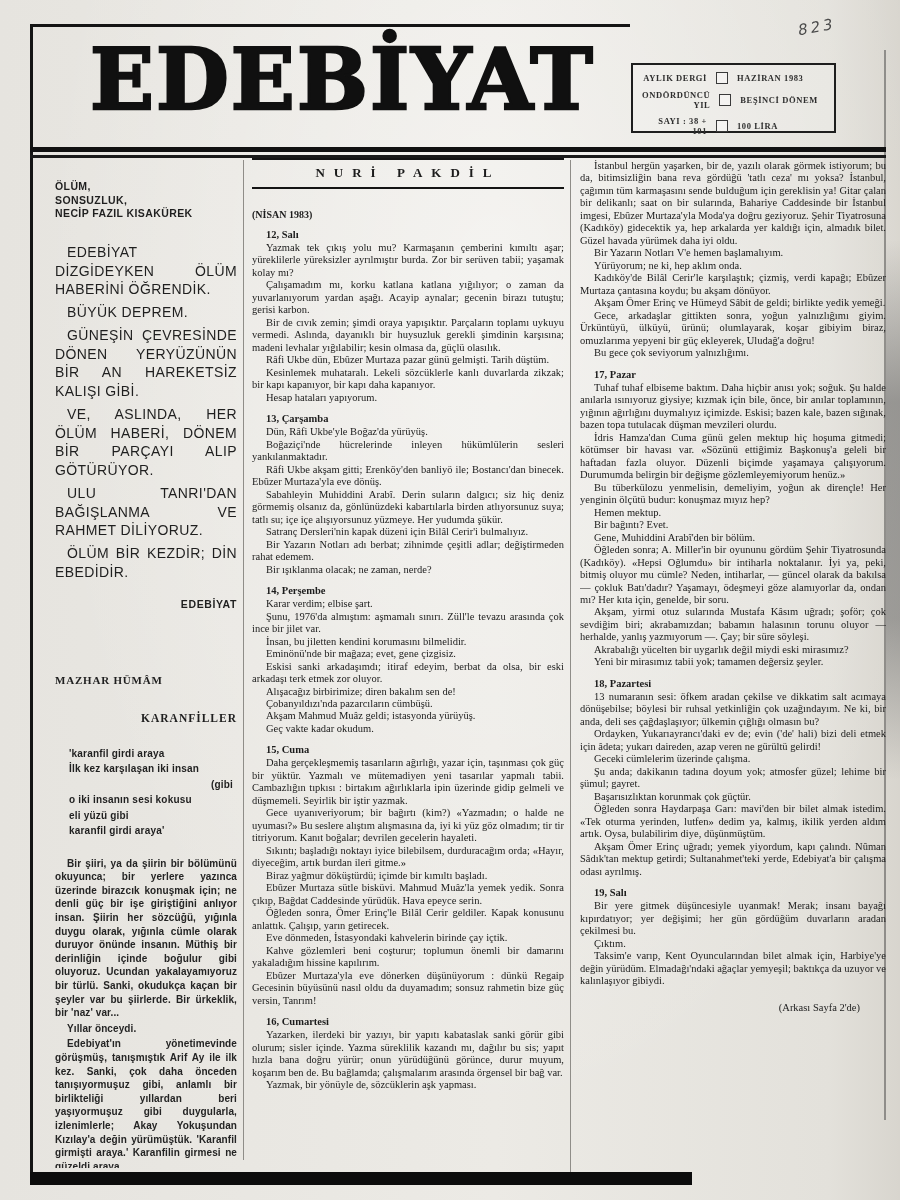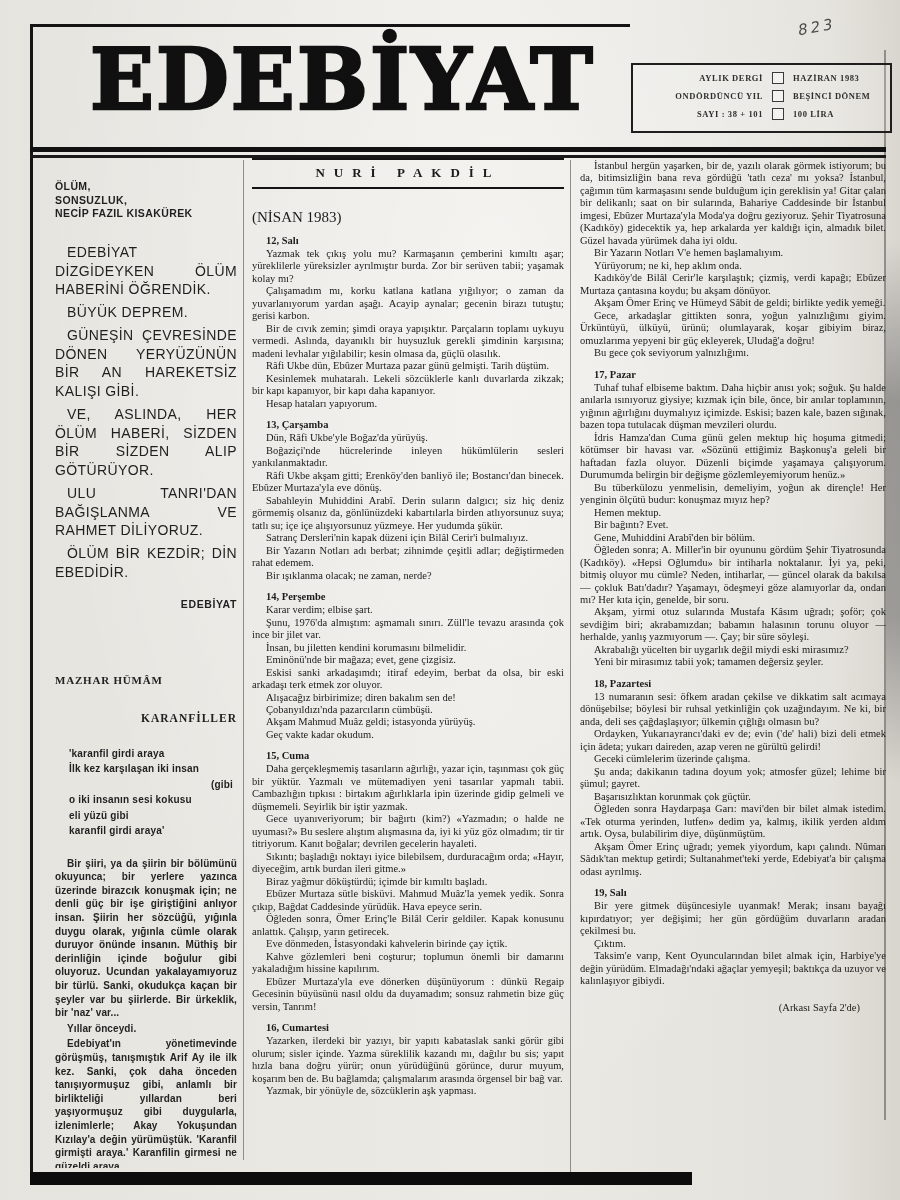--- a/index.html
+++ b/index.html
@@ -23,21 +23,21 @@
 
   
   .masthead{
     position:absolute;left:90px;top:38px;
     font-family:"DejaVu Serif", serif;font-weight:bold;font-size:84px;line-height:1;
     letter-spacing:2px;color:#101010;-webkit-text-stroke:2.5px #101010;
   }
   .handwritten{position:absolute;left:798px;top:18px;font-family:"DejaVu Sans", sans-serif;
     font-size:15px;color:#4a4a4a;transform:rotate(-10deg) skewX(-12deg);letter-spacing:3px;}
 
-  .issue-box{position:absolute;left:631px;top:63px;width:261px;height:70px;
+  .issue-box{position:absolute;left:631px;top:63px;width:205px;height:70px;
     border:2px solid #1e1e1e;padding:7px 9px 0 9px;box-sizing:border-box;background:rgba(255,255,255,.15);}
   .issue-row{display:flex;align-items:center;margin:0 0 6px 0;}
   .issue-label{flex:1;text-align:right;font-size:8.5px;font-weight:bold;letter-spacing:.6px;color:#2e2e2e;}
   .issue-checkbox{width:10px;height:10px;border:1.5px solid #3a3a3a;display:inline-block;margin:0 9px;flex:none;background:rgba(255,255,255,.4);}
   .issue-value{width:88px;text-align:left;font-size:8.5px;font-weight:bold;letter-spacing:.6px;color:#2e2e2e;}
 
   .rule-a{position:absolute;left:30px;top:147px;width:856px;height:5px;background:#111;}
   .rule-b{position:absolute;left:30px;top:155px;width:856px;height:3px;background:#1a1a1a;}
 
   .vdiv{position:absolute;top:160px;width:1px;background:#8f8d88;}
@@ -71,21 +71,21 @@
   .book-ad-title{font-size:9.5px;font-weight:bold;margin-top:7px;}
   .book-ad-sub{font-size:9px;font-weight:normal;margin-top:1px;}
   .book-ad-price{font-size:9.5px;font-weight:bold;margin-top:7px;border-top:1px solid #555;
     padding-top:4px;margin-left:14px;margin-right:14px;}
 
   
   .col-mid{position:absolute;left:252px;top:158px;width:312px;height:1016px;overflow:hidden;}
   .col-right{position:absolute;left:580px;top:160px;width:306px;height:1012px;overflow:hidden;}
   .author-header{border-top:2px solid #141414;border-bottom:2px solid #141414;
     text-align:center;font-weight:bold;font-size:13px;letter-spacing:9px;padding:5px 0 6px 0;}
-  .dateline{font-weight:normal;font-size:15px;margin:20px 0 4px 0;}
+  .dateline{font-weight:bold;font-size:10px;margin:20px 0 4px 0;}
   .entry-date{font-weight:bold;font-size:10.5px;margin:9px 0 2px 14px;}
   .body-para{margin:0;font-size:10.5px;line-height:1.19;text-indent:14px;text-align:justify;color:#1b1b1b;}
   .right-continuation{text-align:right;font-size:10.5px;margin:14px 26px 0 0;}
 </style>
 </head>
 <body>
 
 <div class="page">
 
   <div class="border-top"></div>
@@ -125,21 +125,21 @@
   <div class="col-left">
     <div class="obit-title">
         <p class="obit-title-line">ÖLÜM,</p>
         <p class="obit-title-line">SONSUZLUK,</p>
         <p class="obit-title-line">NECİP FAZIL KISAKÜREK</p>
       </div>
     <div class="obit-body">
         <p class="obit-para">EDEBİYAT DİZGİDEYKEN ÖLÜM HABERİNİ ÖĞRENDİK.</p>
         <p class="obit-para">BÜYÜK DEPREM.</p>
         <p class="obit-para">GÜNEŞİN ÇEVRESİNDE DÖNEN YERYÜZÜNÜN BİR AN HAREKETSİZ KALIŞI GİBİ.</p>
-        <p class="obit-para">VE, ASLINDA, HER ÖLÜM HABERİ, SİZDEN BİR SİZDEN ALIP GÖTÜRÜYOR.</p>
+        <p class="obit-para">VE, ASLINDA, HER ÖLÜM HABERİ, DÖNEM BİR PARÇAYI ALIP GÖTÜRÜYOR.</p>
         <p class="obit-para">ULU TANRI'DAN BAĞIŞLANMA VE RAHMET DİLİYORUZ.</p>
         <p class="obit-para">ÖLÜM BİR KEZDİR; DİN EBEDİDİR.</p>
       </div>
     <div class="obit-signature">EDEBİYAT</div>
 
     <div class="poem-section">
       <p class="poem-author">MAZHAR HÜMÂM</p>
       <p class="poem-title">KARANFİLLER</p>
       <div class="poem">
           <p class="poem-line">'karanfil girdi araya</p>

